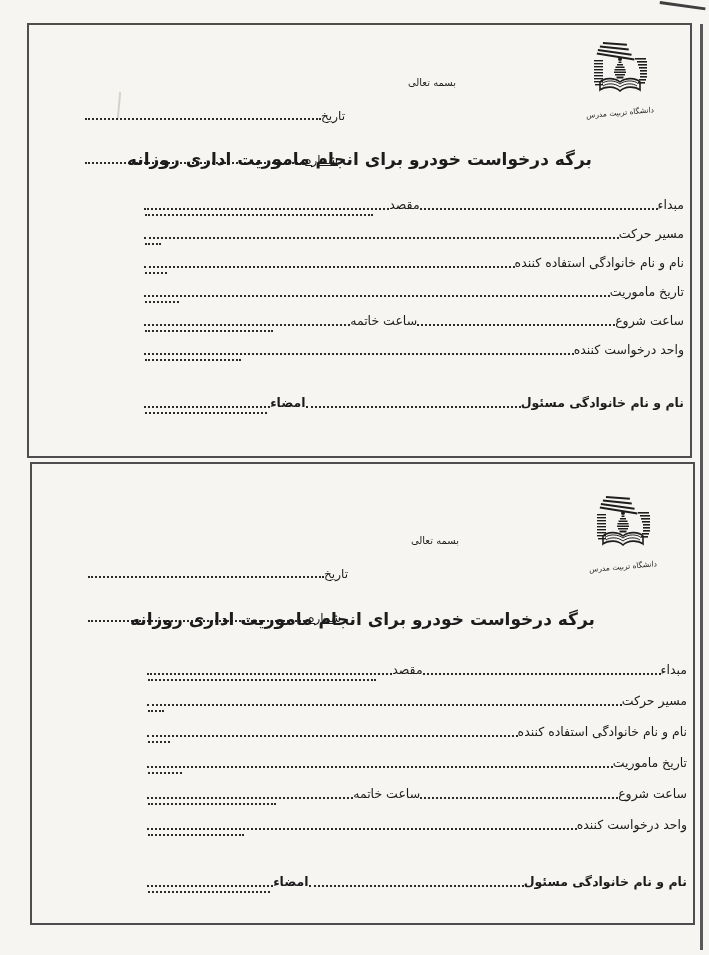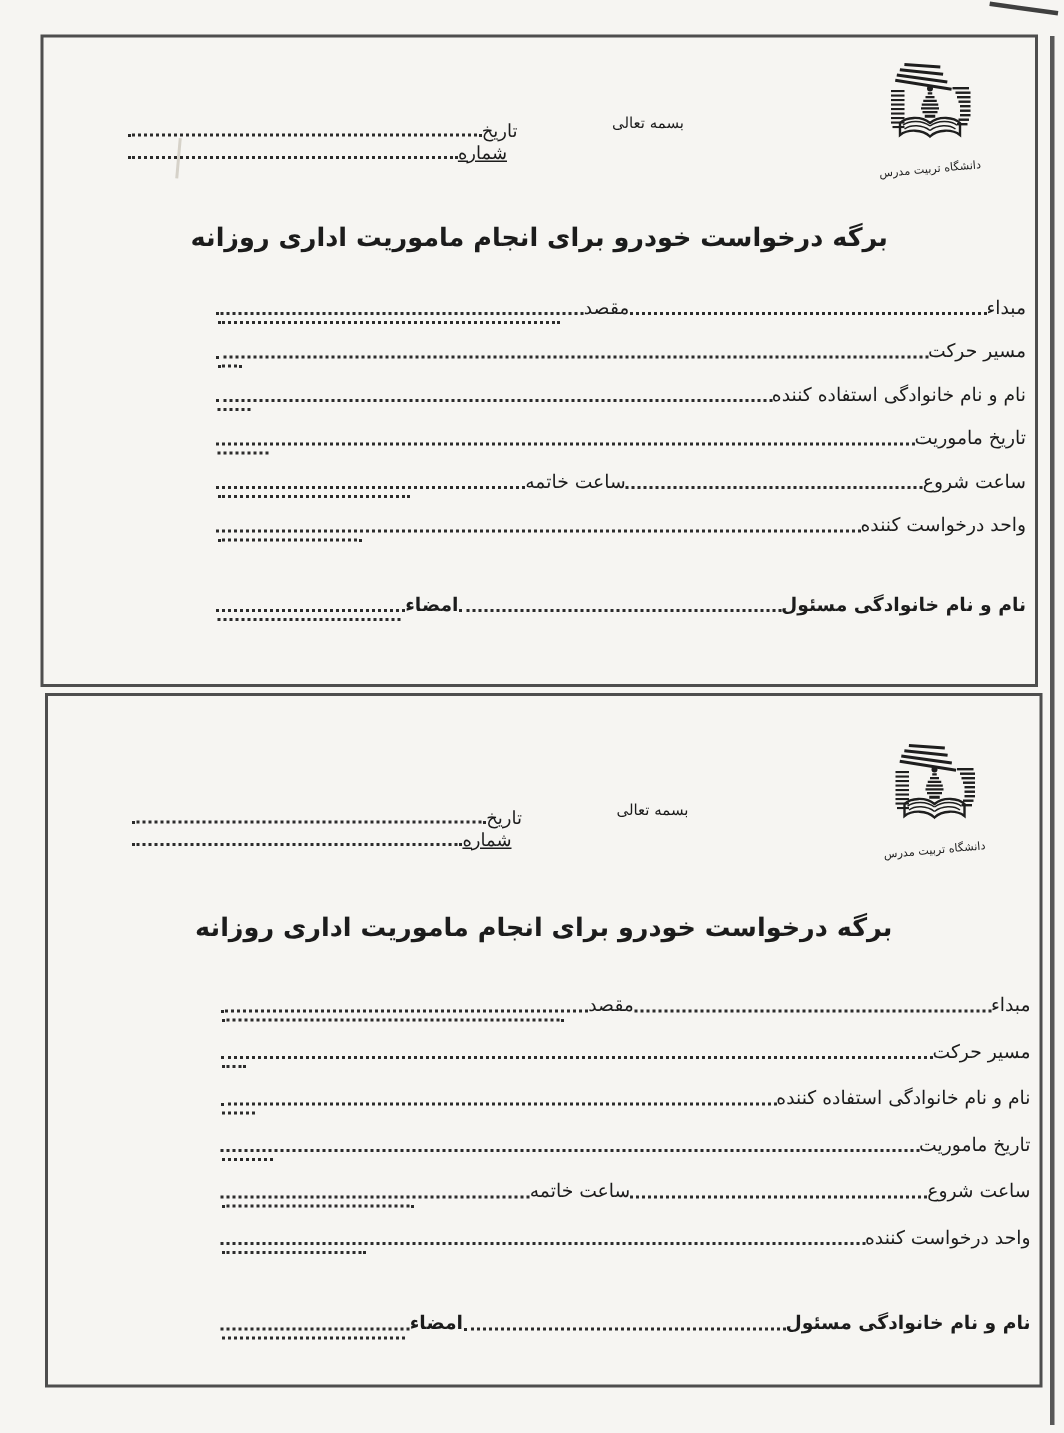--- a/index.html
+++ b/index.html
@@ -31,21 +31,21 @@
   .logo{position:absolute;right:36px;width:66px;text-align:center;}
   .f1 .logo{top:15px;}
   .f2 .logo{top:30px;}
   .logo-script{font-size:7.5px;color:#222;transform:rotate(-5deg);margin-top:-2px;letter-spacing:-0.5px;white-space:nowrap;}
   .basmala{position:absolute;right:234px;font-size:10px;white-space:nowrap;}
   .f1 .basmala{top:52px;}
   .f2 .basmala{top:71px;}
   .meta{position:absolute;right:345px;width:260px;font-size:12px;}
   .f1 .meta{top:54px;}
   .f2 .meta{top:73px;}
-  .meta-row{display:flex;align-items:flex-end;height:15px;}
+  .meta-row{display:flex;align-items:flex-end;height:15px;margin-top:29px;}
   .meta-row.second{padding-right:7px;text-decoration:underline;}
   .meta-row .lbl{white-space:nowrap;line-height:1.1;}
   .title{position:absolute;left:0;right:0;text-align:center;font-weight:bold;font-size:17px;white-space:nowrap;}
   .f1 .title{top:124px;}
   .f2 .title{top:145px;}
 
   
   .rows{position:absolute;right:6px;left:115px;}
   .f1 .rows{top:168px;}
   .f2 .rows{top:192px;}

